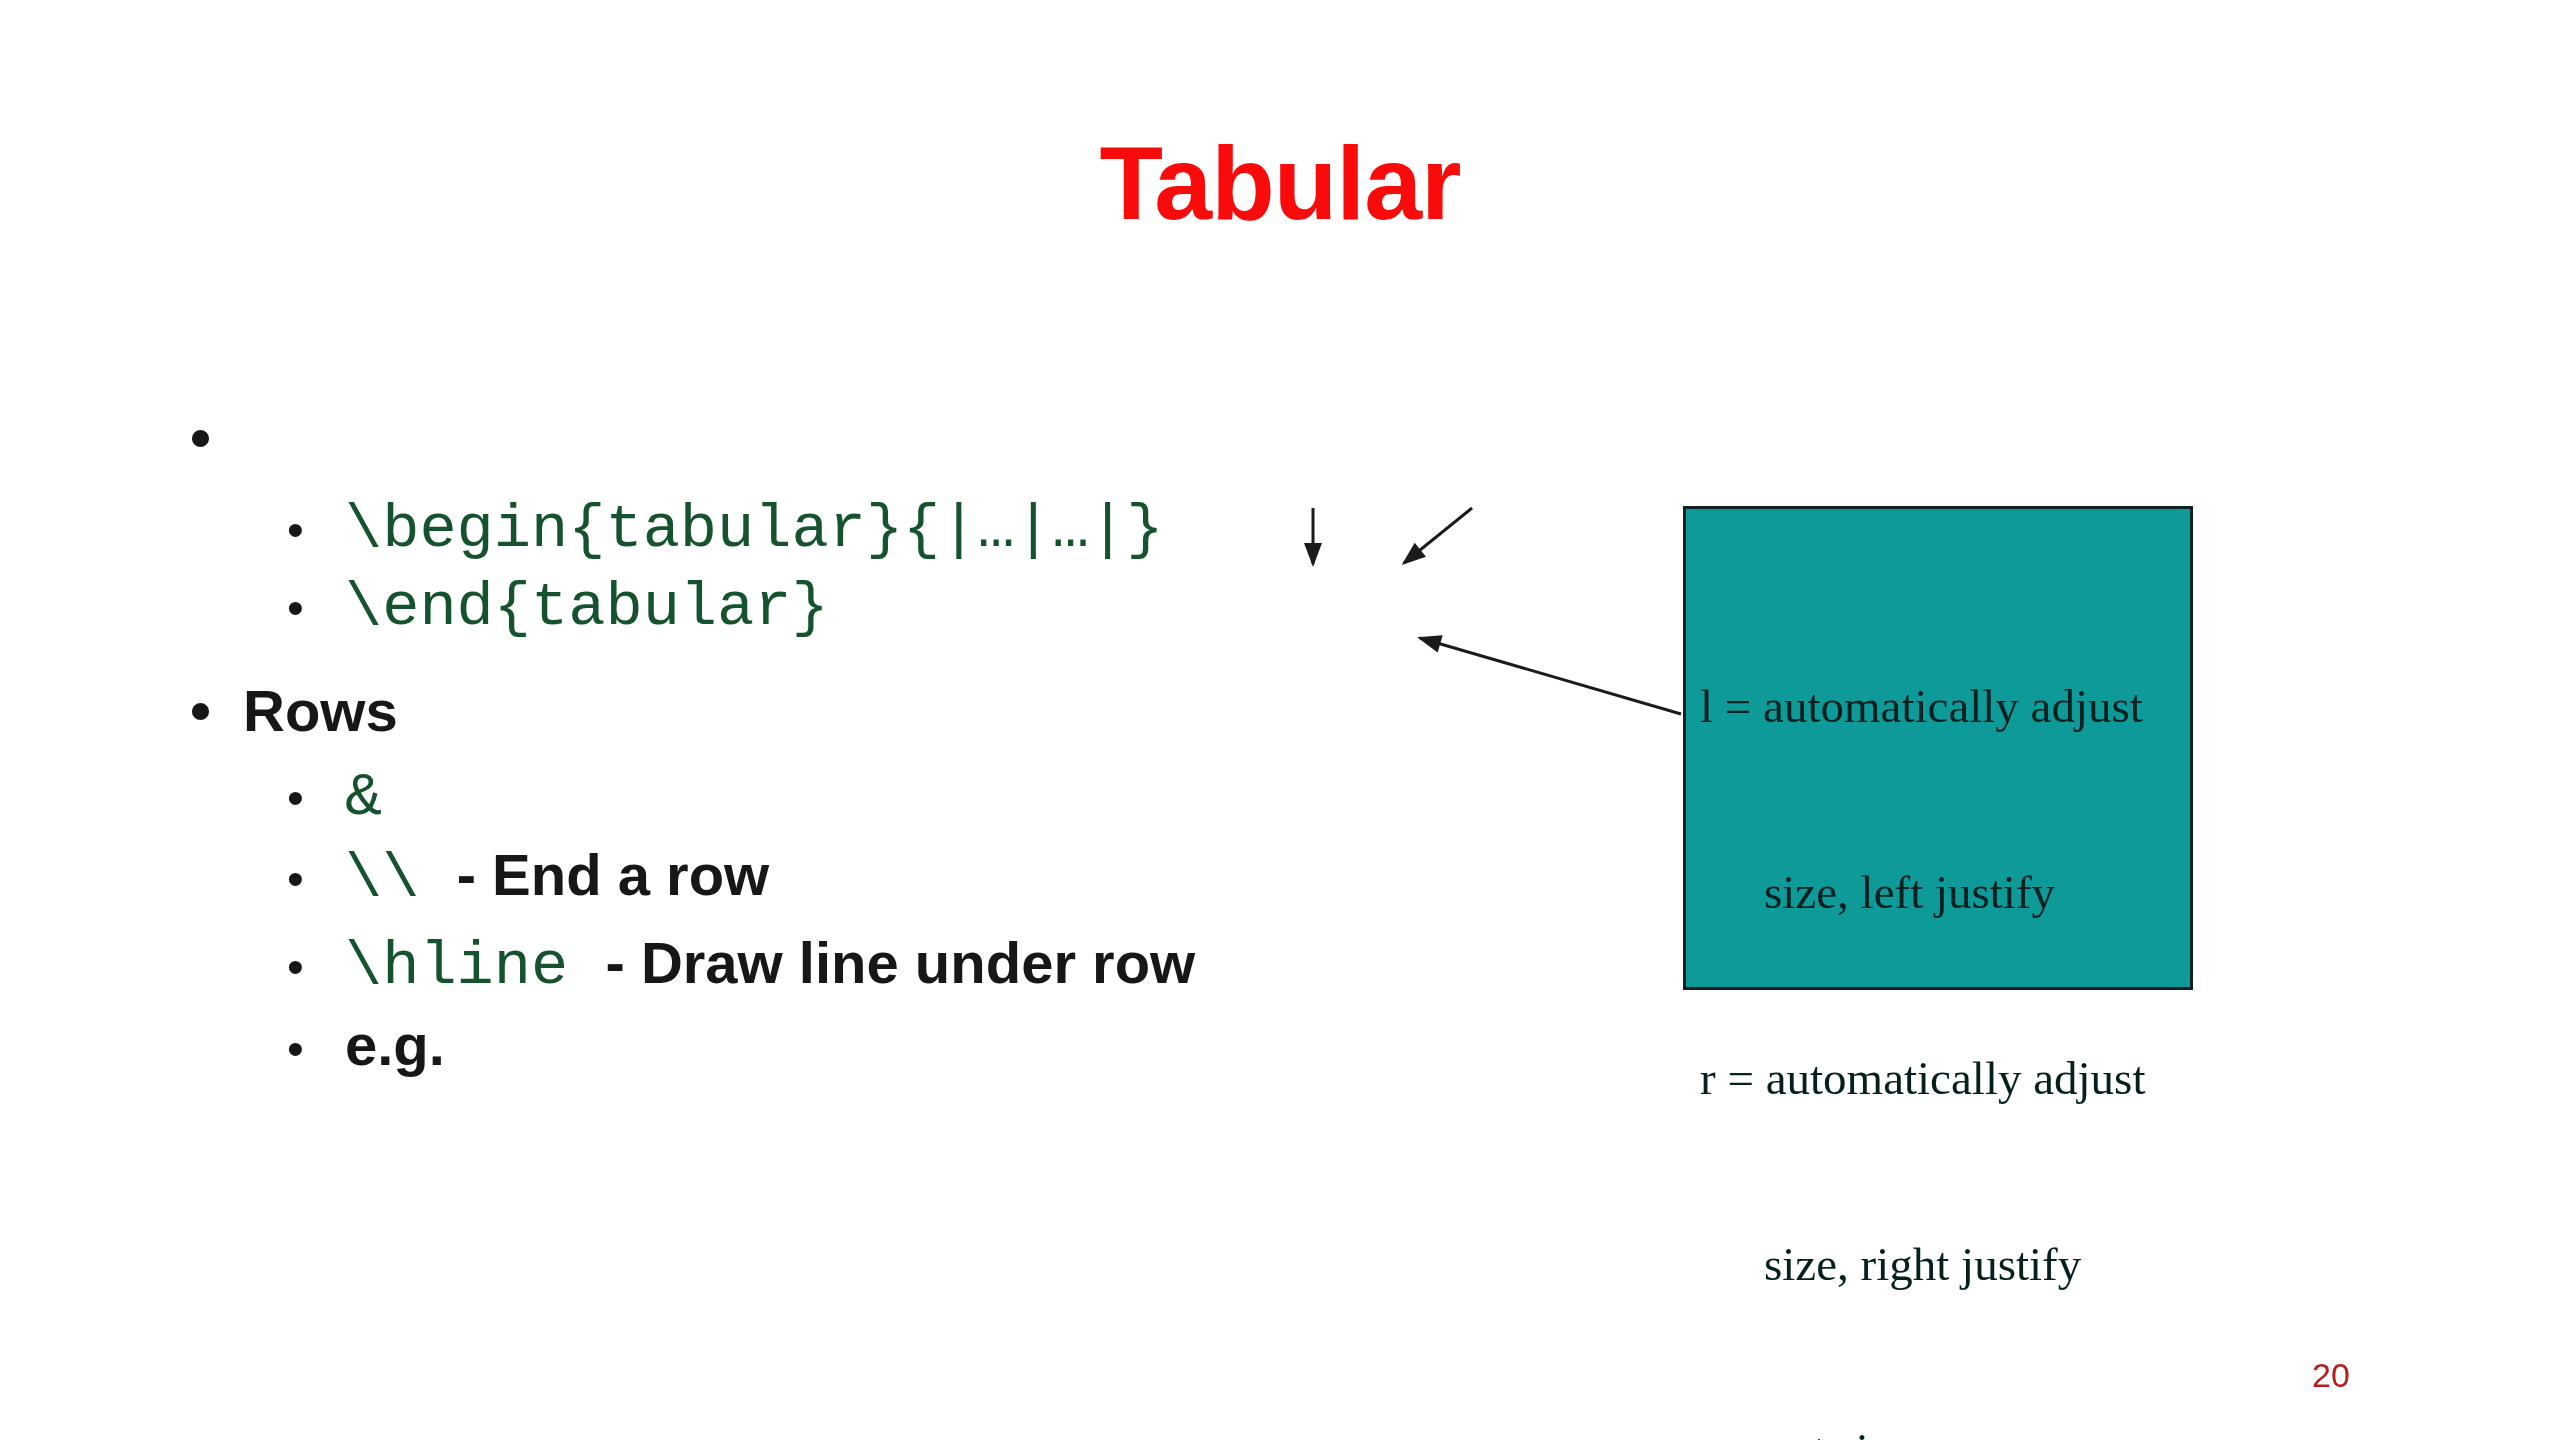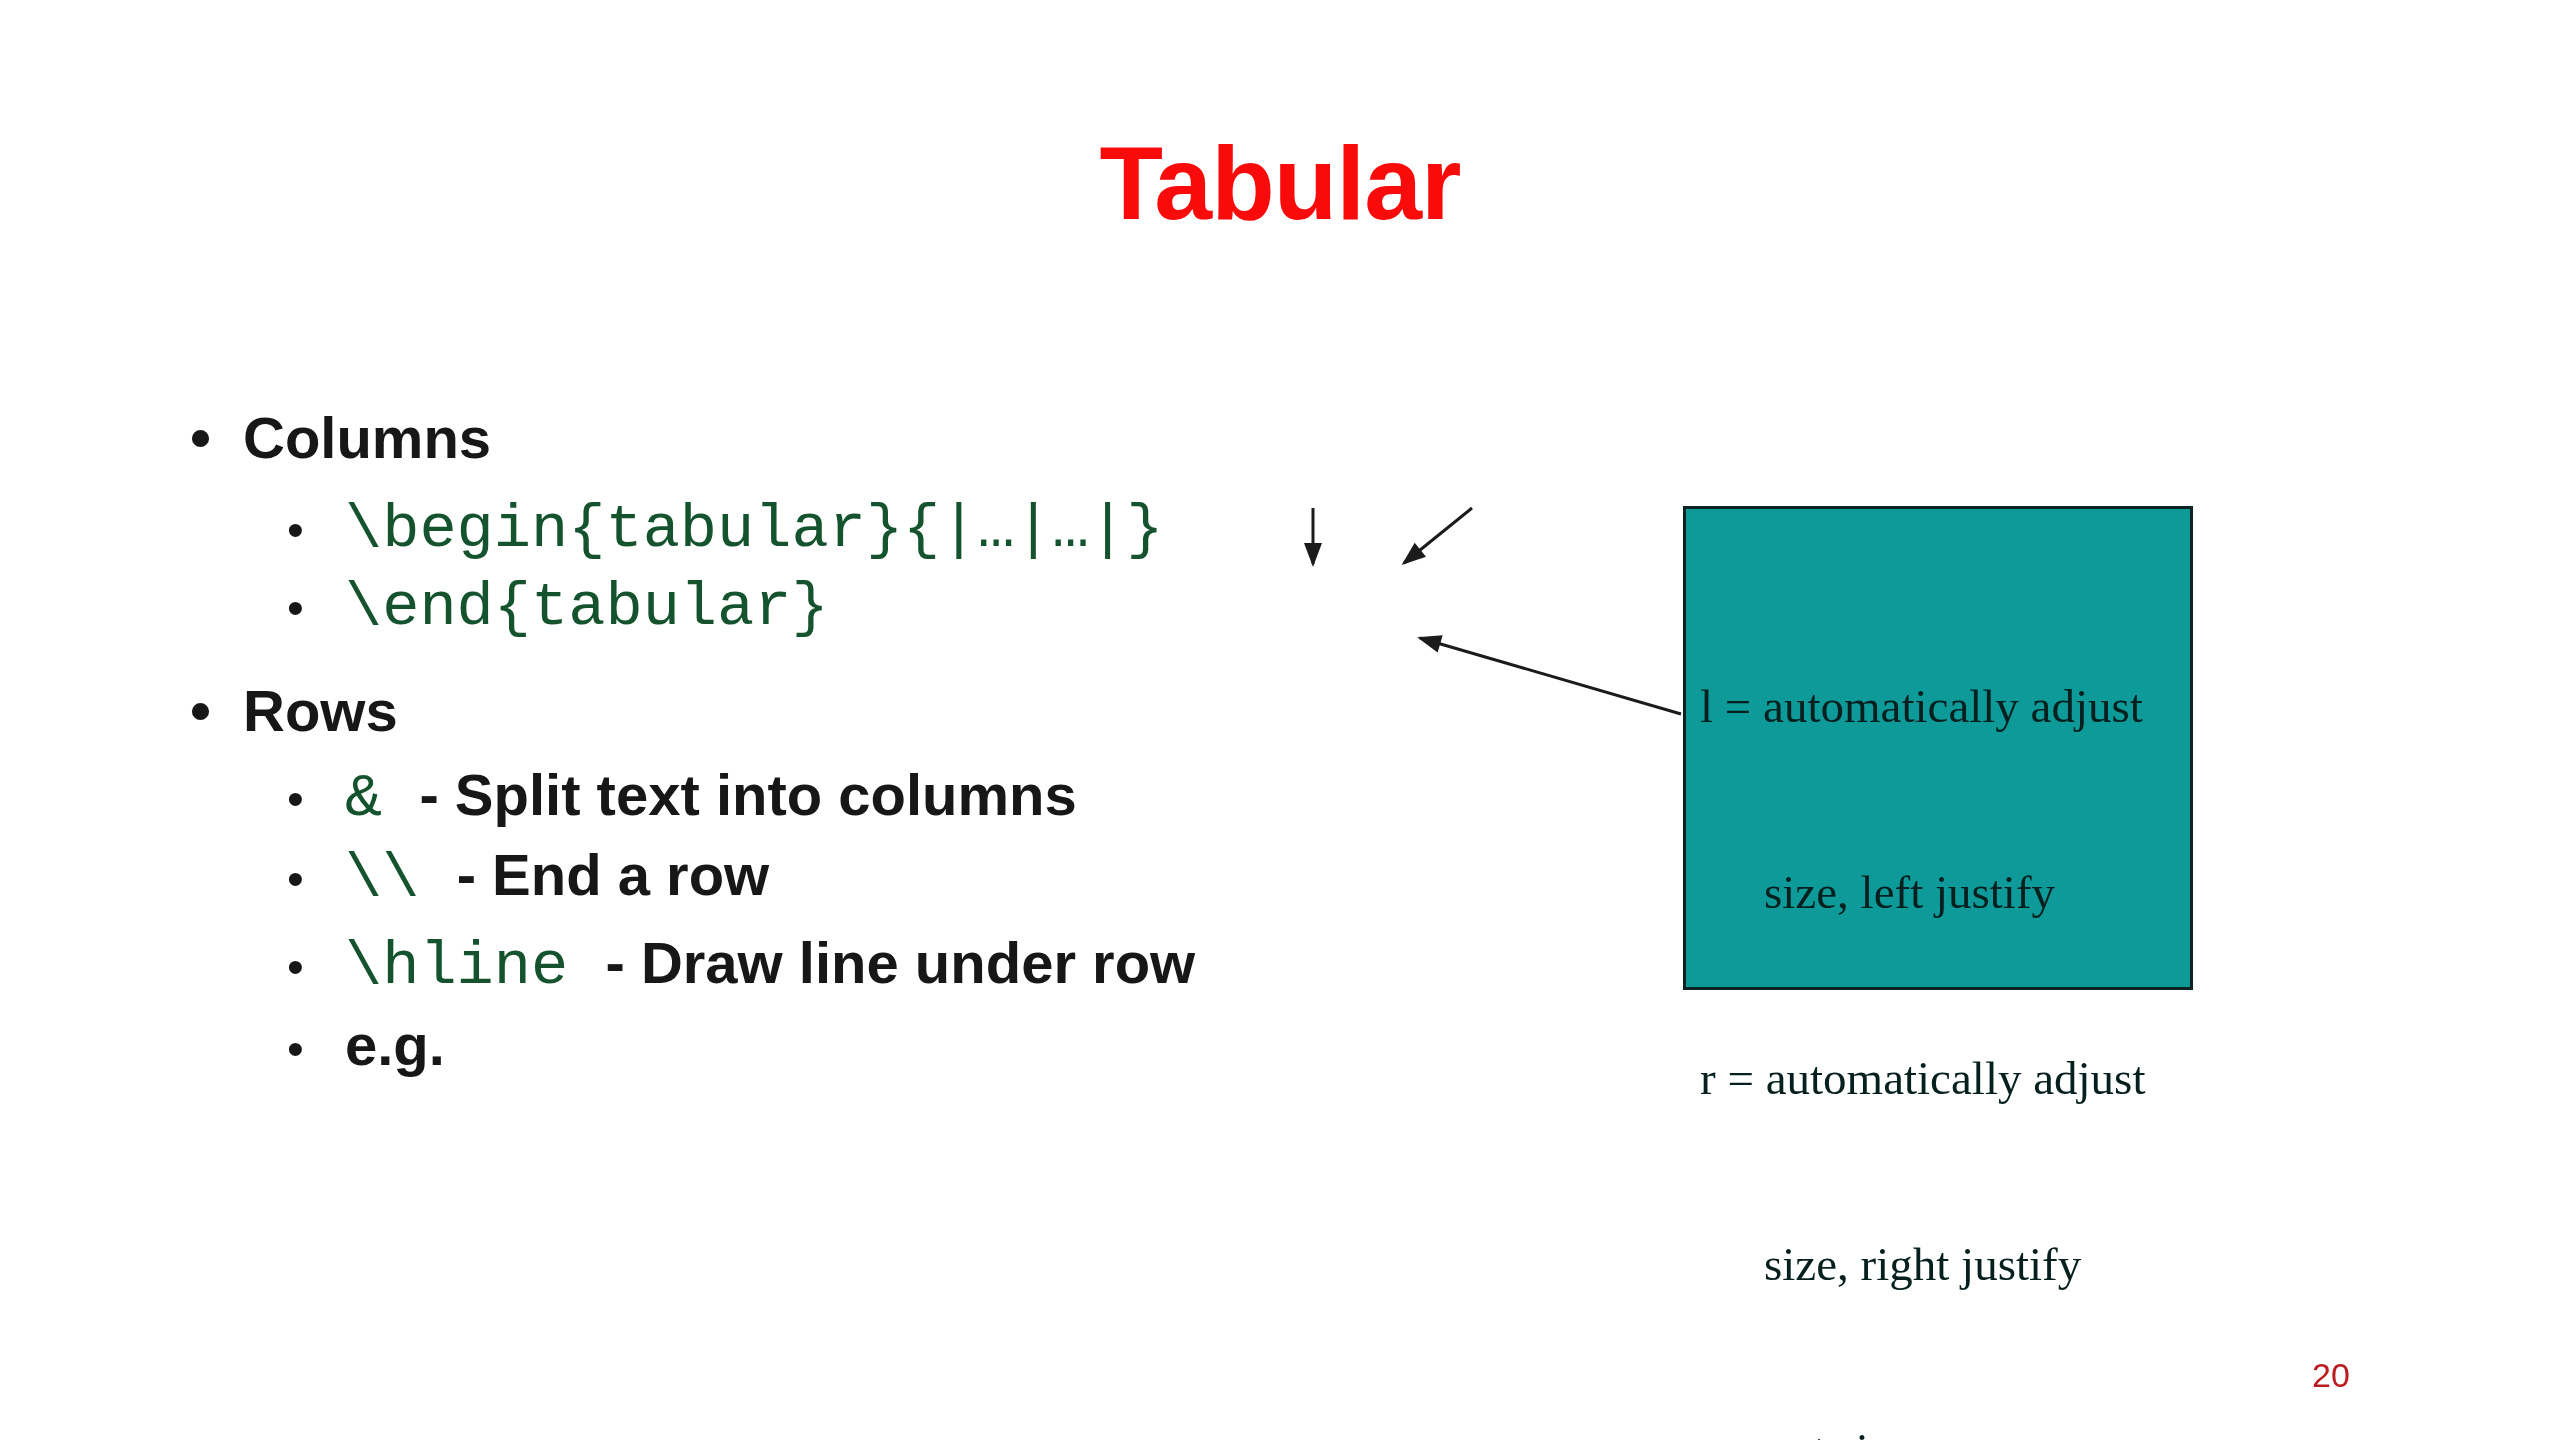--- a/index.html
+++ b/index.html
@@ -112,42 +112,40 @@
 </style>
 </head>
 <body>
 
 <div class="slide">
 
   <h1 class="title">Tabular</h1>
 
   <div class="line l1 t-columns">
     <span class="dot">•</span>
-    <span class="seg sans">Columns</span>
   </div>
 
   <div class="line l2 t-begin">
     <span class="dot">•</span>
     <span class="seg mono">\begin{tabular}{|…|…|}</span>
   </div>
 
   <div class="line l2 t-end">
     <span class="dot">•</span>
     <span class="seg mono">\end{tabular}</span>
   </div>
 
   <div class="line l1 t-rows">
     <span class="dot">•</span>
     <span class="seg sans">Rows</span>
   </div>
 
   <div class="line l2 t-amp">
     <span class="dot">•</span>
     <span class="seg mono">&amp; </span>
-    <span class="seg sans">- Split text into columns</span>
   </div>
 
   <div class="line l2 t-endrow">
     <span class="dot">•</span>
     <span class="seg mono">\\ </span>
     <span class="seg sans">- End a row</span>
   </div>
 
   <div class="line l2 t-hline">
     <span class="dot">•</span>

